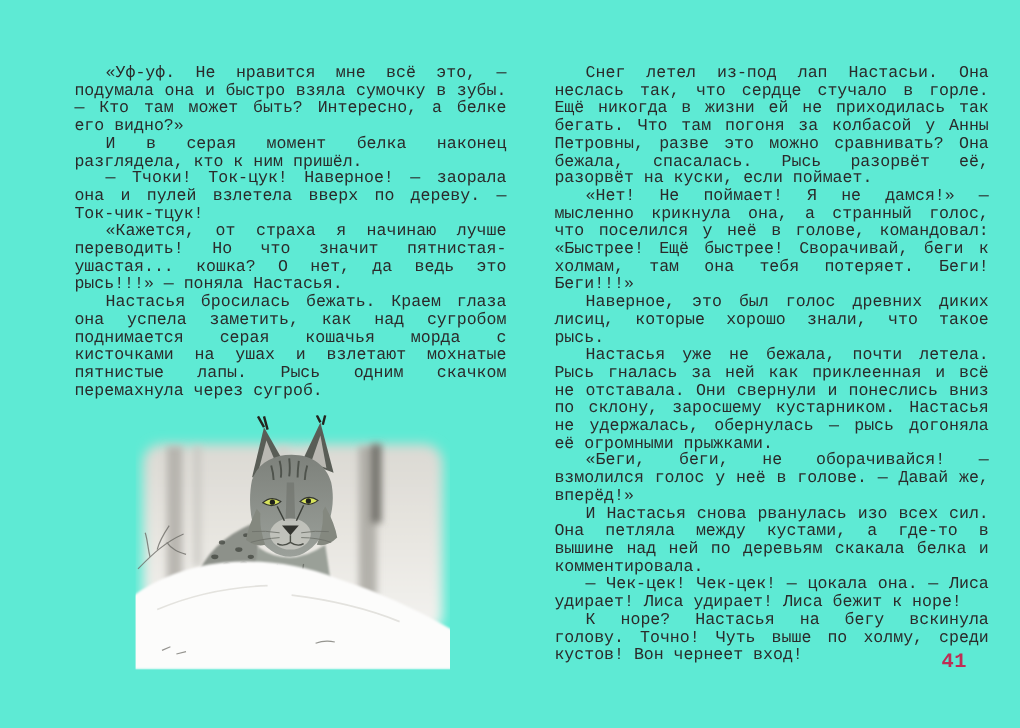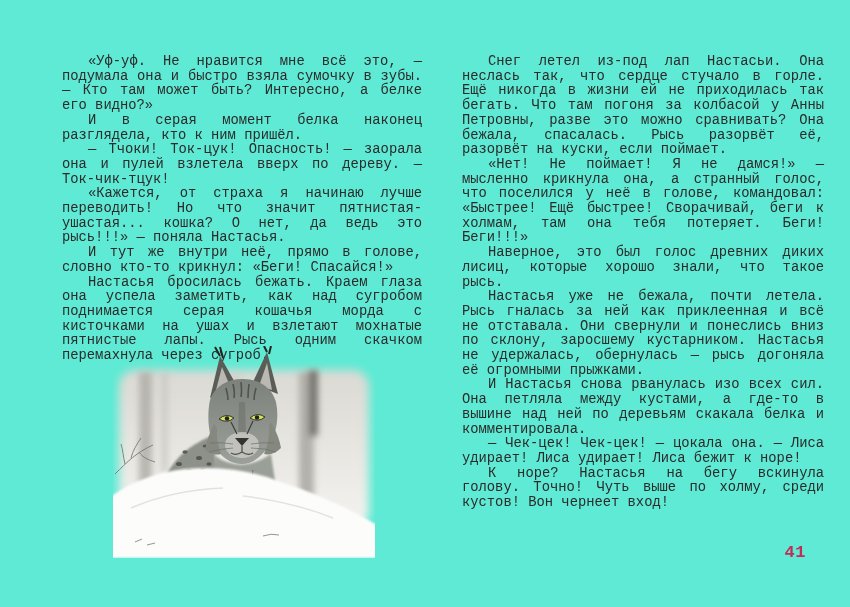--- a/index.html
+++ b/index.html
@@ -15,23 +15,22 @@
                font-size:17px;font-weight:bold;letter-spacing:0.5px;}
 </style>
 </head>
 <body>
 
 <div class="screen">
 
   <section class="page page-left">
     <p>«Уф-уф. Не нравится мне всё это, — подумала она и быстро взяла сумочку в зубы. — Кто там может быть? Интересно, а белке его видно?»</p>
     <p>И в серая момент белка наконец разглядела, кто к ним пришёл.</p>
-    <p>— Тчоки! Ток-цук! Опасность! — заорала она и пулей взлетела вверх по дереву. — Ток-чик-тцук!</p>
+    <p>— Тчоки! Ток-цук! Наверное! — заорала она и пулей взлетела вверх по дереву. — Ток-чик-тцук!</p>
     <p>«Кажется, от страха я начинаю лучше переводить! Но что значит пятнистая-ушастая... кошка? О нет, да ведь это рысь!!!» — поняла Настасья.</p>
-    <p>И тут же внутри неё, прямо в голове, словно кто-то крикнул: «Беги! Спасайся!»</p>
     <p>Настасья бросилась бежать. Краем глаза она успела заметить, как над сугробом поднимается серая кошачья морда с кисточками на ушах и взлетают мохнатые пятнистые лапы. Рысь одним скачком перемахнула через сугроб.</p>
   </section>
 
   <figure class="illustration">
     <svg viewBox="0 0 262 212" width="262" height="212">
       <defs>
         <filter id="soft" x="-15%" y="-15%" width="130%" height="130%">
             <feGaussianBlur stdDeviation="5"></feGaussianBlur>
           </filter>
         <filter id="soft2" x="-40%" y="-40%" width="180%" height="180%">
@@ -150,20 +149,21 @@
         </g>
       </g>
     </svg>
   </figure>
 
   <section class="page page-right">
     <p>Снег летел из-под лап Настасьи. Она неслась так, что сердце стучало в горле. Ещё никогда в жизни ей не приходилась так бегать. Что там погоня за колбасой у Анны Петровны, разве это можно сравнивать? Она бежала, спасалась. Рысь разорвёт её, разорвёт на куски, если поймает.</p>
     <p>«Нет! Не поймает! Я не дамся!» — мысленно крикнула она, а странный голос, что поселился у неё в голове, командовал: «Быстрее! Ещё быстрее! Сворачивай, беги к холмам, там она тебя потеряет. Беги! Беги!!!»</p>
     <p>Наверное, это был голос древних диких лисиц, которые хорошо знали, что такое рысь.</p>
     <p>Настасья уже не бежала, почти летела. Рысь гналась за ней как приклеенная и всё не отставала. Они свернули и понеслись вниз по склону, заросшему кустарником. Настасья не удержалась, обернулась — рысь догоняла её огромными прыжками.</p>
+    <p>«Беги, беги, не оборачивайся! — взмолился голос у неё в голове. — Давай же, вперёд!»</p>
     <p>И Настасья снова рванулась изо всех сил. Она петляла между кустами, а где-то в вышине над ней по деревьям скакала белка и комментировала.</p>
     <p>— Чек-цек! Чек-цек! — цокала она. — Лиса удирает! Лиса удирает! Лиса бежит к норе!</p>
     <p>К норе? Настасья на бегу вскинула голову. Точно! Чуть выше по холму, среди кустов! Вон чернеет вход!</p>
   </section>
 
   <div class="page-number" style="color: rgb(191, 46, 85);">41</div>
 
 </div>
 
 </body></html>

